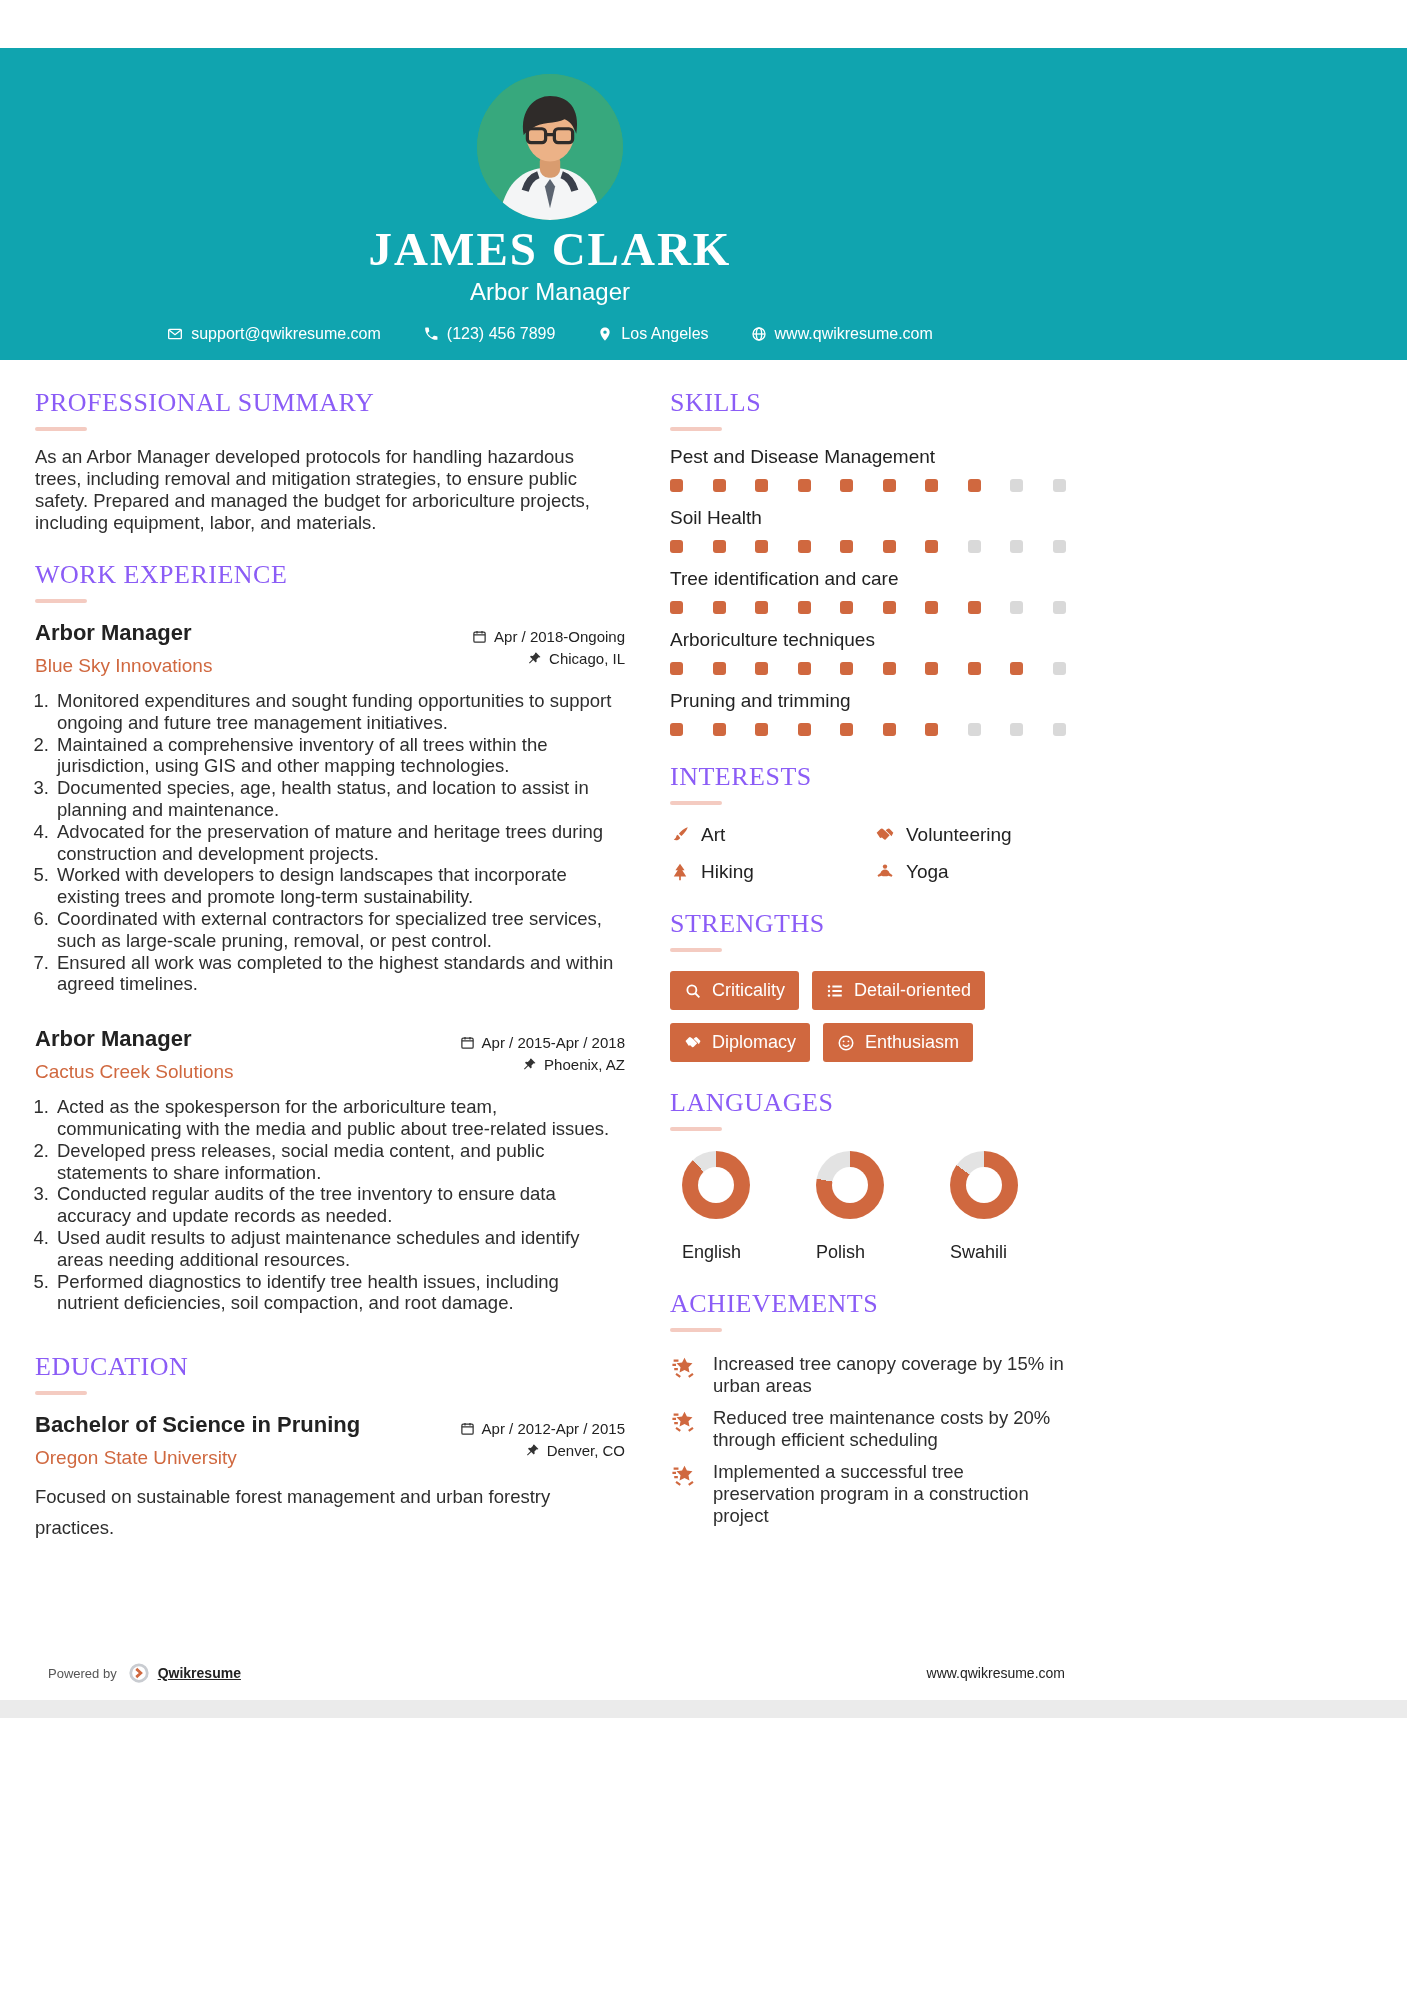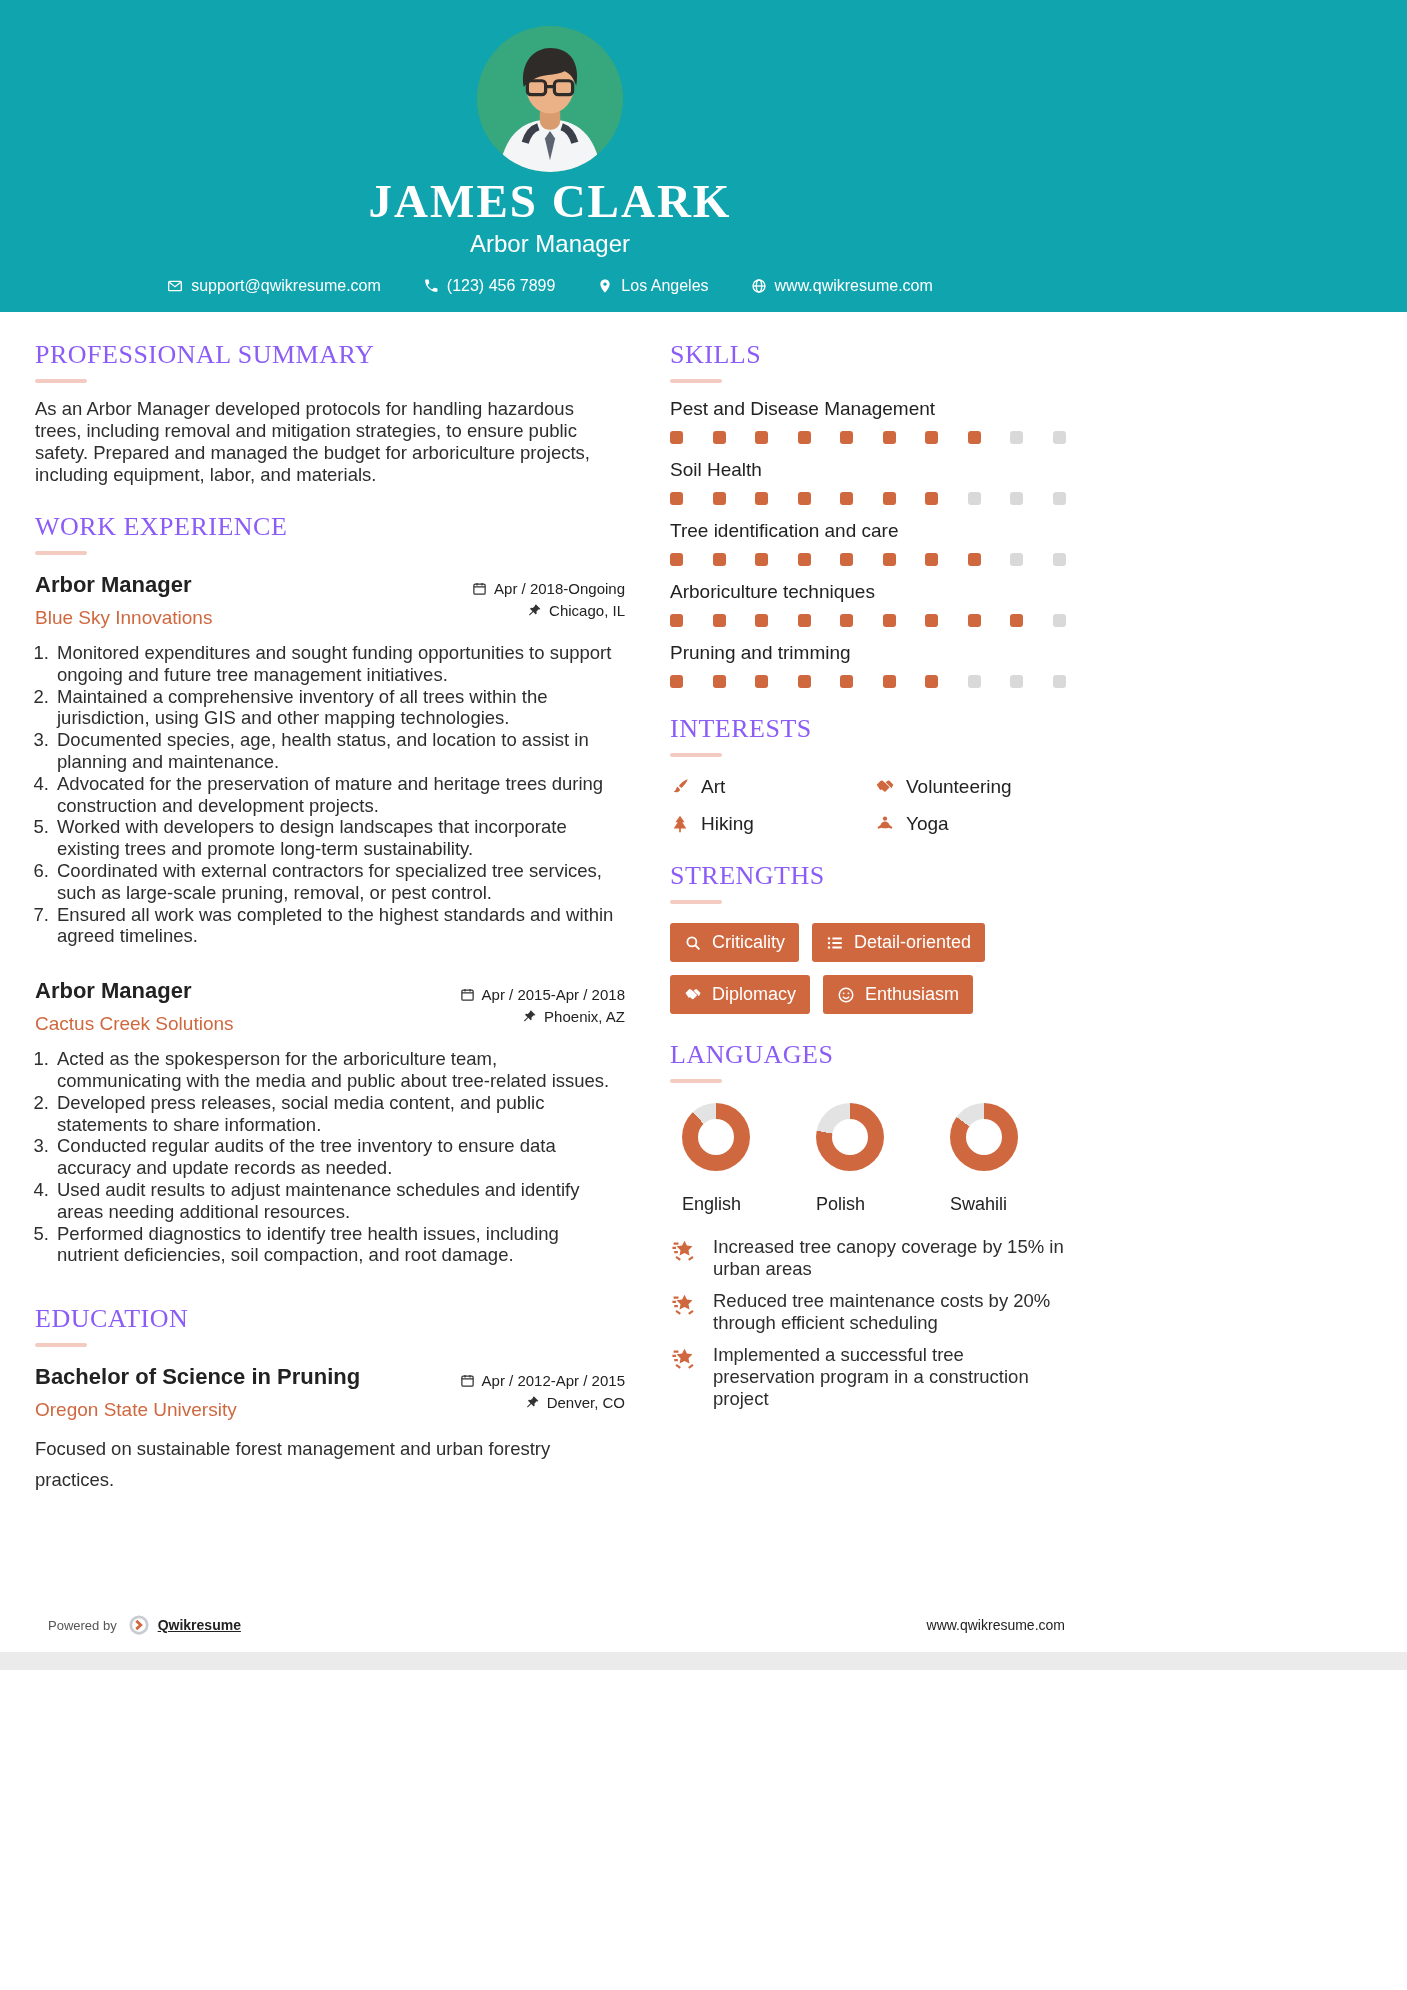--- a/index.html
+++ b/index.html
@@ -1,18 +1,18 @@
 <!DOCTYPE html>
 <html style="--teal: #10a4af; --accent: #d0683f; --underline: #f4cbc1; --dot_off: #d9d9d9; --donut_track: #e3e3e3;"><head>
 <meta charset="utf-8">
 <style>
   * { margin:0; padding:0; box-sizing:border-box; }
   html,body { background:#fff; }
   body { font-family:"Liberation Sans","DejaVu Sans",sans-serif; color:#2e2e2e; }
-  .page { position:relative; width:1407px; height:1670px; background:#fff; overflow:hidden; }
+  .page { position:relative; width:1407px; height:1670px; background:#fff; overflow:hidden;margin-top:48px; }
 
   
   .header { position:absolute; top:0; left:0; width:100%; height:312px; background:var(--teal,#10a4af); }
   .header-inner { width:1100px; text-align:center; padding-top:26px; }
   .avatar { width:146px; height:146px; border-radius:50%; overflow:hidden; margin:0 auto; background:#37a87d; }
   .avatar svg { display:block; width:100%; height:100%; }
   .name { font-family:"Liberation Serif","DejaVu Serif",serif; font-size:47px; font-weight:700; color:#fff; letter-spacing:2px; margin-top:5px; line-height:1.05; }
   .header-role { font-size:24px; color:#fff; margin-top:4px; }
   .contacts { display:flex; justify-content:center; align-items:center; gap:42px; margin-top:19px; color:#fff; font-size:16px; }
   .contact { display:flex; align-items:center; gap:8px; }
@@ -392,20 +392,21 @@
       <div class="lang">
         <div class="donut" style="background: conic-gradient(var(--accent) 0 78%, var(--donut_track) 78% 100%);"></div>
         <div class="lang-name">Polish</div>
       </div>
       <div class="lang">
         <div class="donut" style="background: conic-gradient(var(--accent) 0 85%, var(--donut_track) 85% 100%);"></div>
         <div class="lang-name">Swahili</div>
       </div>
     </div>
 
+    <h2 class="sec sec-gap">ACHIEVEMENTS</h2>
     <div class="achievements">
       <div class="achievement">
         <svg viewBox="0 0 24 24">
             <path d="M12 3l2 4.1 4.6.6-3.3 3.2.8 4.5L12 13.3l-4.1 2.1.8-4.5L5.4 7.7l4.6-.6z" fill="currentColor"></path>
             <path d="M3 5.5h4M2 9h3M3.5 12.5h3M5 16.5l3.5 2.5M19 16.5L15.5 19" stroke="currentColor" stroke-width="1.8" fill="none"></path>
           </svg>
         <div class="achievement-text">Increased tree canopy coverage by 15% in urban areas</div>
       </div>
       <div class="achievement">
         <svg viewBox="0 0 24 24">

